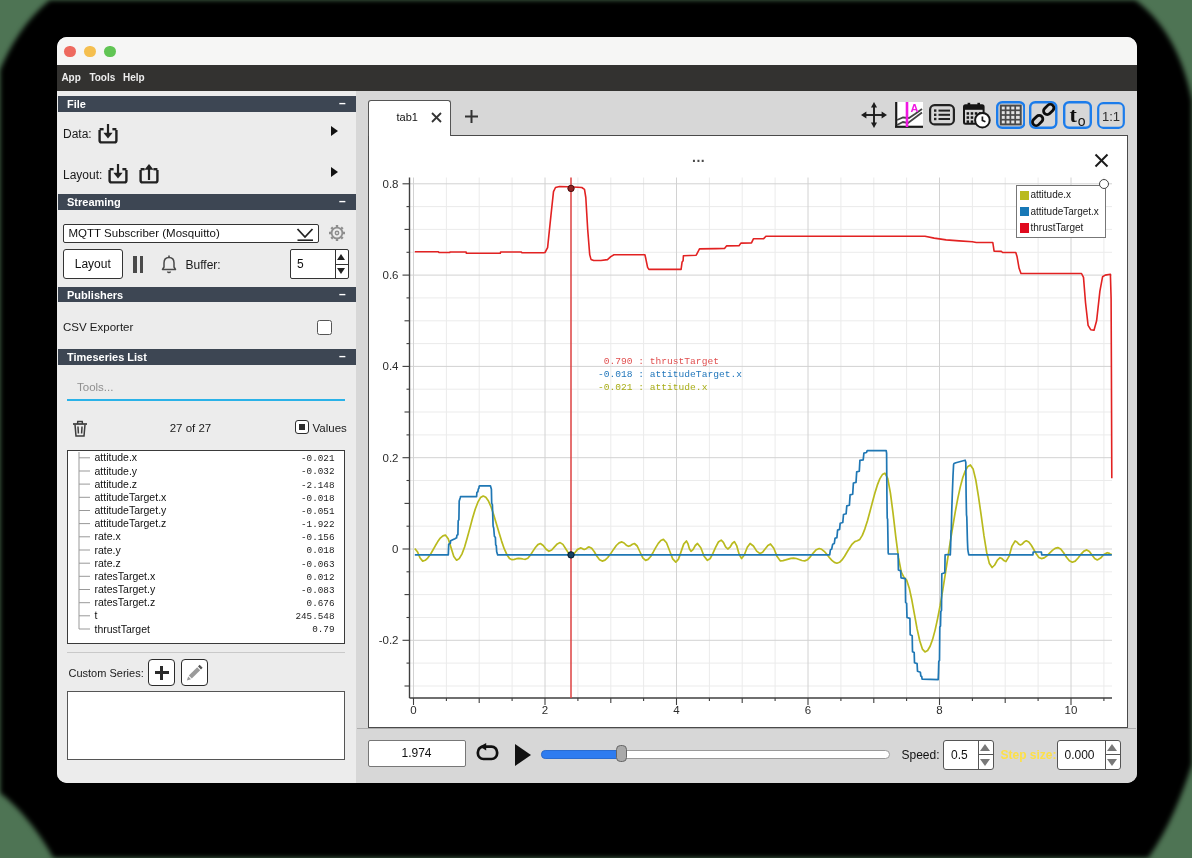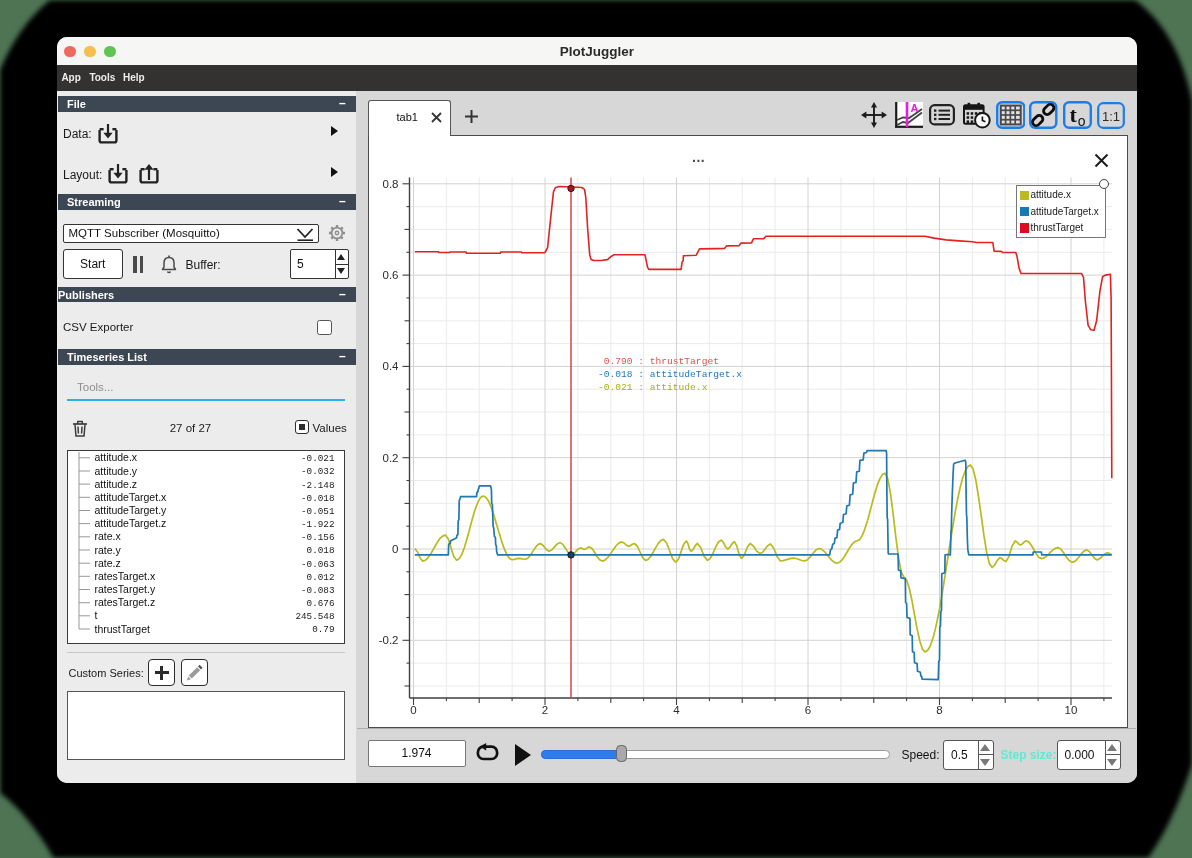--- a/index.html
+++ b/index.html
@@ -15,41 +15,40 @@
 <div id="page">
 <svg id="blob" viewBox="0 0 1192 858" width="1192" height="858">
       <path fill="#000" d="M 55,-4 L 1131,-3 C 1165,20 1186,60 1194,112 L 1194,758 C 1184,790 1169,830 1146,861 L 55,861 C 45,841 20,806 -3,791 L -3,77 C 8,50 25,18 55,-4 Z"></path>
     </svg>
 <div id="win">
 
   <div class="abs" style="left:0;top:0;width:1080px;height:28px;background:#f6f6f5"></div>
   <div class="abs" style="left:7.2px;top:8.9px;width:11.6px;height:11.6px;border-radius:50%;background:#ee6a5f"></div>
   <div class="abs" style="left:27.2px;top:8.9px;width:11.6px;height:11.6px;border-radius:50%;background:#f5bf4f"></div>
   <div class="abs" style="left:47.2px;top:8.9px;width:11.6px;height:11.6px;border-radius:50%;background:#61c554"></div>
-  <div class="abs" style="left:0;top:0;width:1080px;height:28px;text-align:center;font-size:13.5px;font-weight:bold;color:#2b2b2b;line-height:29px">PlotJuggler</div>
 
   <div class="abs" style="left:0;top:28px;width:1080px;height:25.5px;background:#333230"></div>
   <div class="abs" style="left:4.4px;top:28px;height:25.5px;line-height:26.5px;color:#ededed;font-size:10px;font-weight:bold">App</div>
   <div class="abs" style="left:32.4px;top:28px;height:25.5px;line-height:26.5px;color:#ededed;font-size:10px;font-weight:bold">Tools</div>
   <div class="abs" style="left:66px;top:28px;height:25.5px;line-height:26.5px;color:#ededed;font-size:10px;font-weight:bold">Help</div>
 
   <div id="leftpanel" class="abs" style="left:0;top:53.5px;width:299px;height:692.5px;background:#ececec"></div>
 
   <div id="rightarea" class="abs" style="left:299px;top:53.5px;width:781px;height:692.5px;background:#d7d7d7"></div>
 </div>
 
 <div id="ov" class="abs" style="left:0;top:0;width:1192px;height:858px">
 <div class="abs" style="left:57.5px;top:96px;width:298.5px;height:15.5px;background:#3d4653"></div>
 <div class="abs" style="left:67px;top:96px;height:15.5px;line-height:16px;font-size:11px;font-weight:bold;color:#fff">File</div>
 <div class="abs" style="left:339px;top:96px;height:15.5px;line-height:15px;font-size:12px;font-weight:bold;color:#fff">–</div>
 <div class="abs" style="left:57.5px;top:194px;width:298.5px;height:15.5px;background:#3d4653"></div>
 <div class="abs" style="left:67px;top:194px;height:15.5px;line-height:16px;font-size:11px;font-weight:bold;color:#fff">Streaming</div>
 <div class="abs" style="left:339px;top:194px;height:15.5px;line-height:15px;font-size:12px;font-weight:bold;color:#fff">–</div>
 <div class="abs" style="left:57.5px;top:286.5px;width:298.5px;height:15.5px;background:#3d4653"></div>
-<div class="abs" style="left:58px;top:286.5px;height:15.5px;line-height:16px;font-size:11px;font-weight:bold;color:#fff">Publishers</div>
+<div class="abs" style="left:67px;top:286.5px;height:15.5px;line-height:16px;font-size:11px;font-weight:bold;color:#fff">Publishers</div>
 <div class="abs" style="left:339px;top:286.5px;height:15.5px;line-height:15px;font-size:12px;font-weight:bold;color:#fff">–</div>
 <div class="abs" style="left:57.5px;top:349px;width:298.5px;height:15.5px;background:#3d4653"></div>
 <div class="abs" style="left:67px;top:349px;height:15.5px;line-height:16px;font-size:11px;font-weight:bold;color:#fff">Timeseries List</div>
 <div class="abs" style="left:339px;top:349px;height:15.5px;line-height:15px;font-size:12px;font-weight:bold;color:#fff">–</div>
 <div class="lbl" style="left:63px;top:127px">Data:</div>
 <div class="lbl" style="left:63px;top:167.5px">Layout:</div>
 <div class="arr" style="left:331px;top:126px"></div>
 <div class="arr" style="left:331px;top:167px"></div>
 <div class="box" style="left:63px;top:223.5px;width:255.5px;height:19px;border-radius:2px"></div>
 <div class="abs" style="left:68.5px;top:223.5px;height:19px;line-height:19.5px;font-size:11.5px;color:#111">MQTT Subscriber (Mosquitto)</div>
@@ -67,21 +66,21 @@
 <line x1="1" y1="9" x2="3" y2="9"></line>
             <line x1="15" y1="9" x2="17" y2="9"></line>
 <line x1="3.3" y1="3.3" x2="4.8" y2="4.8"></line>
             <line x1="13.2" y1="13.2" x2="14.7" y2="14.7"></line>
 <line x1="3.3" y1="14.7" x2="4.8" y2="13.2"></line>
             <line x1="13.2" y1="4.8" x2="14.7" y2="3.3"></line>
 </g>
         </g>
       </svg>
 <div class="box" style="left:63px;top:249px;width:59.5px;height:29.6px;border-radius:3px"></div>
-<div class="abs" style="left:63px;top:249px;width:59.5px;height:29.6px;text-align:center;font-size:12px;color:#111;line-height:30px">Start</div>
+<div class="abs" style="left:63px;top:249px;width:59.5px;height:29.6px;text-align:center;font-size:12px;color:#111;line-height:30px">Layout</div>
 <div class="abs" style="left:133.2px;top:255.8px;width:3.4px;height:17.4px;background:#4a4a4a"></div>
 <div class="abs" style="left:139.6px;top:255.8px;width:3.4px;height:17.4px;background:#4a4a4a"></div>
 <svg class="abs" style="left:160px;top:253px" width="18" height="22" viewBox="0 0 18 22">
 <path d="M4 14 L4 10 C4 6.5 6 4.5 9 4.5 C12 4.5 14 6.5 14 10 L14 14 L15.5 16.5 L2.5 16.5 Z" fill="none" stroke="#4a4a4a" stroke-width="1.5" stroke-linejoin="round"></path>
 <path d="M7.5 18.5 a1.6 1.6 0 0 0 3 0" fill="none" stroke="#4a4a4a" stroke-width="1.4"></path>
 <line x1="9" y1="2.5" x2="9" y2="4.5" stroke="#4a4a4a" stroke-width="1.6"></line>
       </svg>
 <div class="lbl" style="left:185.5px;top:258px">Buffer:</div>
 <div class="box" style="left:290px;top:249px;width:59.3px;height:29.6px;border-radius:2px"></div>
 <div class="abs" style="left:297px;top:249px;height:29.6px;line-height:30px;font-size:12px;color:#111">5</div>
@@ -394,21 +393,21 @@
 <div class="abs" style="left:541px;top:749.8px;width:349px;height:8.8px;background:#fff;border:1px solid #999;border-radius:4.4px"></div>
 <div class="abs" style="left:541px;top:749.8px;width:81px;height:8.8px;background:#2e7cf0;border:1px solid #2a6cd0;border-radius:4.4px 0 0 4.4px"></div>
 <div class="abs" style="left:615.8px;top:745.2px;width:11px;height:17px;background:#a9a9a9;border:1px solid #666;border-radius:4.5px"></div>
 <div class="abs" style="left:901.5px;top:747.5px;font-size:12px;font-weight:normal;color:#111">Speed:</div>
 <div class="box" style="left:943px;top:739.5px;width:50.5px;height:30px;border-color:#555;border-radius:3px"></div>
 <div class="abs" style="left:951px;top:739.5px;height:30px;line-height:30px;font-size:12px;color:#111">0.5</div>
 <div class="abs" style="left:977.5px;top:740px;width:15.5px;height:29px;border-left:1px solid #555"></div>
 <div class="abs" style="left:977.5px;top:754.3px;width:15.5px;height:1px;background:#555"></div>
 <div class="abs" style="left:979.5px;top:744px;width:0;height:0;border-left:5.5px solid transparent;border-right:5.5px solid transparent;border-bottom:7px solid #787878"></div>
 <div class="abs" style="left:979.5px;top:759px;width:0;height:0;border-left:5.5px solid transparent;border-right:5.5px solid transparent;border-top:7px solid #787878"></div>
-<div class="abs" style="left:1000.5px;top:747.5px;font-size:12px;font-weight:bold;color:#5eead4">Step size:</div>
+<div class="abs" style="left:1000.5px;top:747.5px;font-size:12px;font-weight:bold;color:#fde047">Step size:</div>
 <div class="box" style="left:1056.5px;top:739.5px;width:64.5px;height:30px;border-color:#555;border-radius:3px"></div>
 <div class="abs" style="left:1064.5px;top:739.5px;height:30px;line-height:30px;font-size:12px;color:#111">0.000</div>
 <div class="abs" style="left:1104.5px;top:740px;width:16px;height:29px;border-left:1px solid #555"></div>
 <div class="abs" style="left:1104.5px;top:754.3px;width:16px;height:1px;background:#555"></div>
 <div class="abs" style="left:1106.8px;top:744px;width:0;height:0;border-left:5.5px solid transparent;border-right:5.5px solid transparent;border-bottom:7px solid #787878"></div>
 <div class="abs" style="left:1106.8px;top:759px;width:0;height:0;border-left:5.5px solid transparent;border-right:5.5px solid transparent;border-top:7px solid #787878"></div>
 <svg class="abs" style="left:97.5px;top:122.5px" width="20" height="21" viewBox="0 0 20 21">
 <path d="M1.6 7 L1.6 17.5 Q1.6 19.4 3.5 19.4 L16.5 19.4 Q18.4 19.4 18.4 17.5 L18.4 7" fill="none" stroke="#222" stroke-width="2.4"></path>
 <line x1="1.6" y1="6.2" x2="5.6" y2="6.2" stroke="#222" stroke-width="2.4"></line>
 <line x1="14.4" y1="6.2" x2="18.4" y2="6.2" stroke="#222" stroke-width="2.4"></line>

